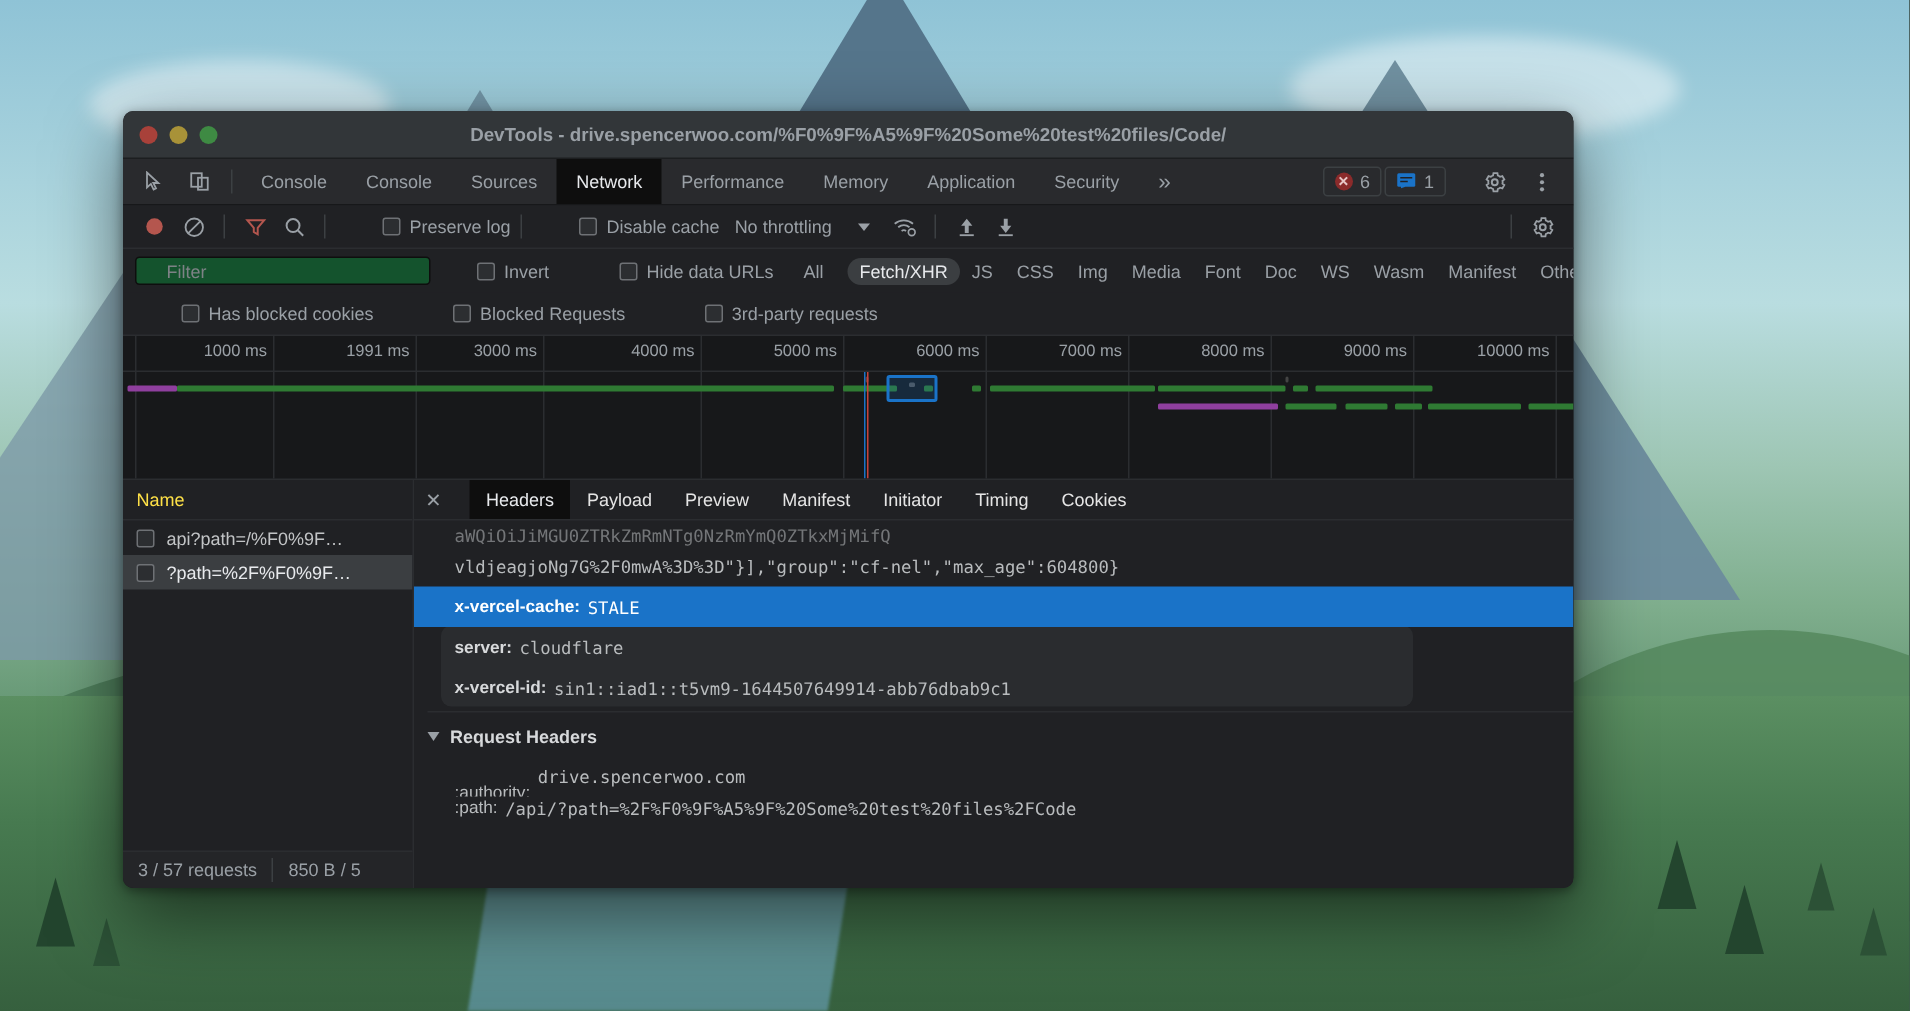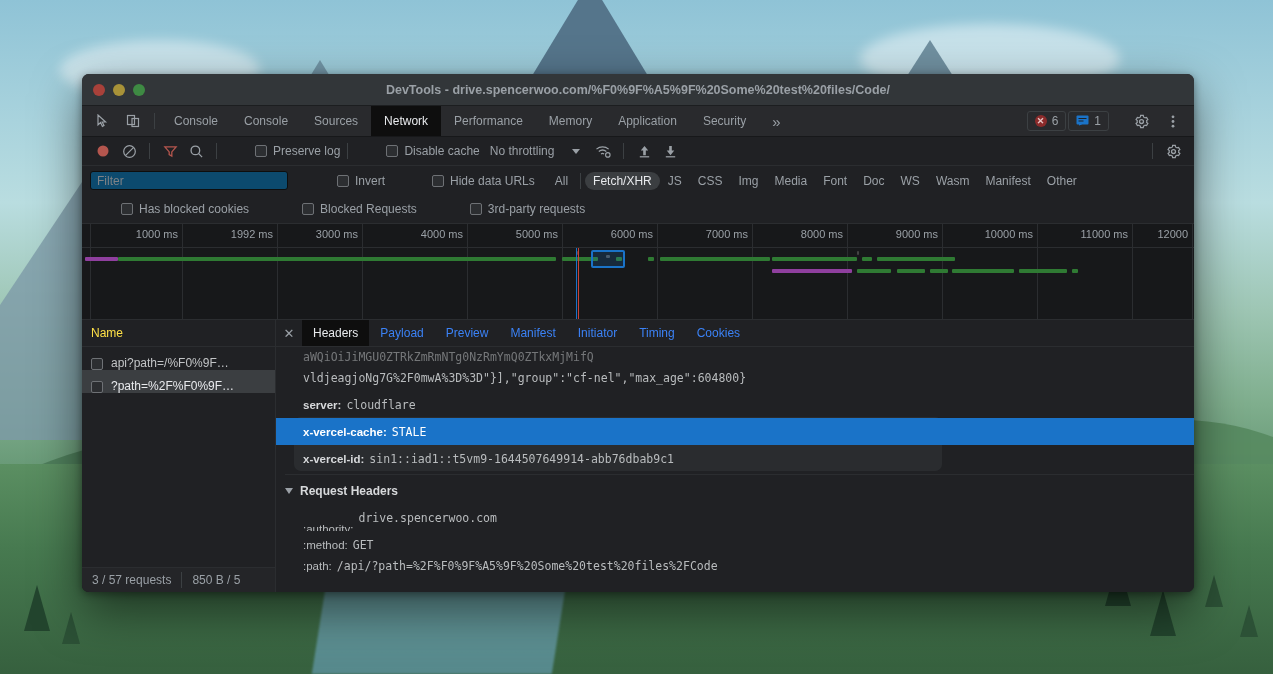--- a/index.html
+++ b/index.html
@@ -59,21 +59,21 @@
     position:absolute;
     background: rgba(255,255,255,.45);
     border-radius: 50%;
     filter: blur(6px);
   }
 
   
   #devtools-window {
     position: absolute;
     left: 82px; top: 74px;
-    width: 1112px; height: 518px;
+    width: 967px; height: 518px;
     background: #202124;
     border-radius: 7px;
     box-shadow: 0 18px 48px rgba(0,0,0,.55), 0 2px 8px rgba(0,0,0,.4);
     overflow: hidden;
     display: flex; flex-direction: column;
     color: #d0d2d4;
     font-size: 12px;
   }
 
   
@@ -149,22 +149,22 @@
   .caret { width:0;height:0;border-left:4px solid transparent;border-right:4px solid transparent;border-top:5px solid #9aa0a6;}
 
   
   .filter-row {
     height: 29px; flex: 0 0 29px;
     display:flex; align-items:center; padding: 0 8px; gap: 0;
     background:#202124;
   }
   .filter-input {
     width: 198px; height: 19px;
-    background:#0c4a6e; border: 1px solid #0e0e0e; border-radius: 3px;
-    color:#9aa0a6; font-size:12px; padding: 0 6px;
+    background:#14532d; border: 1px solid #0e0e0e; border-radius: 3px;
+    color:#9aa0a6; font-size:12px; padding: 0 20px;
     font-family: "Liberation Sans", sans-serif;
     outline: none;
   }
   .filter-input::placeholder { color:#7e8286; }
   .ftype {
     padding: 2px 8px; border-radius: 9px; color:#9aa0a6; cursor:pointer; white-space:nowrap;
   }
   .ftype.active { background:#3b3e41; color:#e8eaed; }
   .filter-row2 {
     height: 29px; flex: 0 0 29px;
@@ -205,21 +205,21 @@
     background:#202124; border-right: 1px solid #2b2d30;
     display:flex; flex-direction:column; min-height:0;
   }
   .reqhead {
     height: 27px; flex:0 0 27px; display:flex; align-items:center;
     padding-left: 9px; color:#fde047; border-bottom: 1px solid #2b2d30;
     background:#202124;
   }
   .reqrows { flex:1; overflow:hidden; }
   .reqrow {
-    height: 23px; display:flex; align-items:flex-end; gap: 8px;
+    height: 23px; display:flex; align-items:center; gap: 8px;
     padding-left: 9px; color:#c2c4c6; cursor:pointer;
     white-space:nowrap; overflow:hidden;
   }
   .reqrow.alt { background:#25262a; }
   .reqrow.selected { background:#3b3e41; color:#e8eaed;}
   .reqrow .chk { flex: 0 0 12px; }
   .statusbar {
     height: 25px; flex:0 0 25px; display:flex; align-items:center;
     gap: 0; padding-left: 10px; color:#9aa0a6;
     border-top: 1px solid #2b2d30; background:#242528;
@@ -235,23 +235,23 @@
   .dtabs {
     height: 27px; flex: 0 0 27px; display:flex; align-items:stretch;
     border-bottom: 1px solid #2b2d30; background:#202124;
   }
   .dclose {
     width: 26px; display:flex; align-items:center; justify-content:center;
     color:#9aa0a6; cursor:pointer; font-size: 13px;
   }
   .dtab {
     display:flex; align-items:center; padding: 0 11px;
-    color:#3b82f6; cursor:pointer; white-space:nowrap;
-  }
-  .dtab.active { background:#0e0e0e; color:#e8eaed; }
+    color:#e5e5e5; cursor:pointer; white-space:nowrap;
+  }
+  .dtab.active { background:#0e0e0e; color:#e8eaed;margin-left:11px; }
 
   .hdrs {
     flex:1; min-height:0; position:relative; overflow:hidden;
     padding-top: 3px;
   }
   .hline {
     height: 27px; display:flex; align-items:center;
     padding-left: 27px;
     font-family: "DejaVu Sans Mono", monospace;
     font-size: 11.5px; color:#b9bcbe;
@@ -486,21 +486,21 @@
     </label>
   </div>
 
   <div class="overview">
     <div class="ruler"></div>
     <div class="tick" style="left:8px;"></div>
     <div class="tick" style="left:100px;">
         <span>1000 ms</span>
       </div>
     <div class="tick" style="left:195px;">
-        <span>1992 ms</span>
+        <span>1991 ms</span>
       </div>
     <div class="tick" style="left:280px;">
         <span>3000 ms</span>
       </div>
     <div class="tick" style="left:385px;">
         <span>4000 ms</span>
       </div>
     <div class="tick" style="left:480px;">
         <span>5000 ms</span>
       </div>
@@ -591,50 +591,46 @@
         <div class="hline clipped">
           <span style="opacity:.55;">aWQiOiJiMGU0ZTRkZmRmNTg0NzRmYmQ0ZTkxMjMifQ</span>
         </div>
 
         <div class="hline">
           <span>vldjeagjoNg7G%2F0mwA%3D%3D"}],"group":"cf-nel","max_age":604800}</span>
         </div>
 
         <div class="tooltip-shade" style="left:18px; top:70px; width:648px; height:54px;"></div>
 
+        <div class="hline highlight hdr-over">
+          <span class="hkey">x-vercel-cache:</span>
+          <span>STALE</span>
+        </div>
+
         <div class="hline hdr-over">
           <span class="hkey">server:</span>
           <span>cloudflare</span>
         </div>
 
-        <div class="hline highlight hdr-over">
-          <span class="hkey">x-vercel-cache:</span>
-          <span>STALE</span>
-        </div>
-
         <div class="hline hdr-over">
           <span class="hkey">x-vercel-id:</span>
           <span>sin1::iad1::t5vm9-1644507649914-abb76dbab9c1</span>
         </div>
 
         <div class="hr-div"></div>
 
         <div class="section-title">
           <span class="tri"></span>
           <span>Request Headers</span>
         </div>
 
         <div class="hline">
           <span class="hkey" style="font-weight:normal;color:#b9bcbe;margin-top:23px;">:authority:</span>
           <span>drive.spencerwoo.com</span>
         </div>
-        <div class="hline">
-          <span class="hkey" style="font-weight:normal;color:#b9bcbe;">:method:</span>
-          <span>GET</span>
-        </div>
         <div class="hline" style="height:16px;">
           <span class="hkey" style="font-weight:normal;color:#b9bcbe;">:path:</span>
           <span>/api/?path=%2F%F0%9F%A5%9F%20Some%20test%20files%2FCode</span>
         </div>
       </div>
     </div>
   </div>
 </div>
 
 </body></html>

